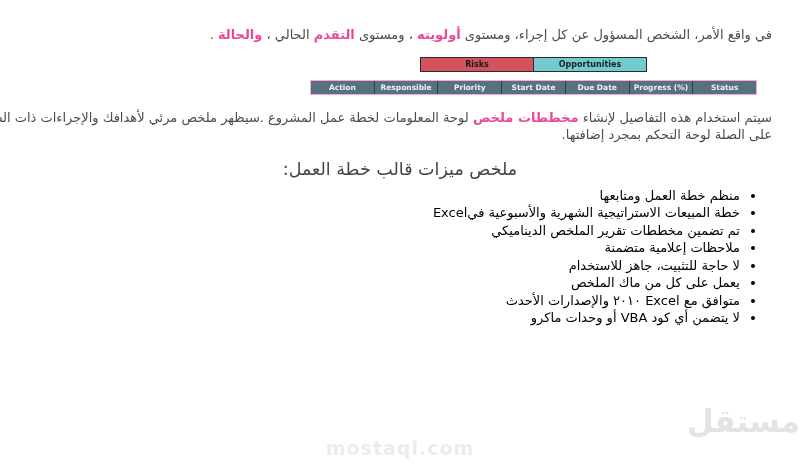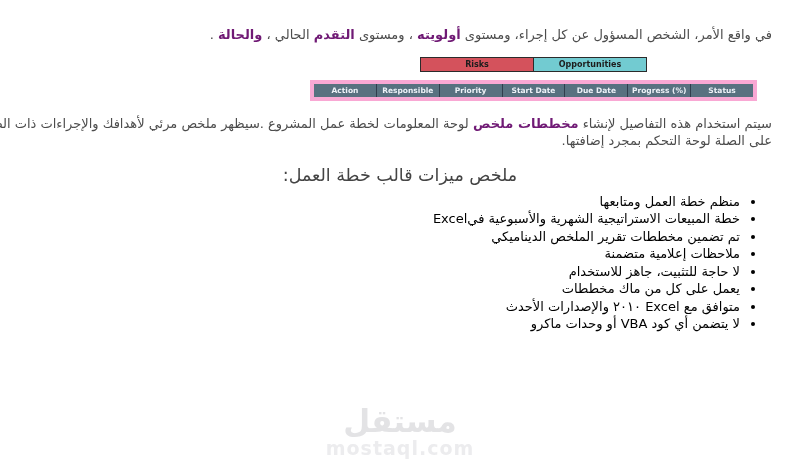--- a/index.html
+++ b/index.html
@@ -10,21 +10,21 @@
     overflow:hidden;
     position:relative;
   }
   .page {
     direction:rtl;
     padding:26px 28px 0 28px;
     color:#4c4c4c;
     font-size:13px;
   }
   .para { text-align:right; margin:0; line-height:1.35; white-space:nowrap; }
-  .para b { color:#701a75; }
+  .para b { color:#ec4899; }
   .intro { margin-bottom:13px; }
 
   
   .chart-block {
     direction:ltr;
     width:447px;
     margin:0 15px 0 auto;
   }
   .tabs {
     width:227px;
@@ -38,21 +38,21 @@
     font-weight:bold;
     color:#1d1d1d;
     text-align:center;
     line-height:13px;
     border:1px solid #2b2b2b;
   }
   .tab-risks { background:#d4525c; border-right:none; }
   .tab-opps  { background:#72cbd1; }
   .thead {
     display:flex;
-    border:4px solid #f9a8d4;
+    border:1px solid #f9a8d4;
     height:13px;
   }
   .th {
     flex:1;
     background:#587180;
     color:#edf2f7;
     font-size:7.5px;
     font-weight:bold;
     text-align:center;
     line-height:13px;
@@ -86,20 +86,21 @@
     position:absolute;
     left:0; right:0; top:403px;
     text-align:center;
     direction:rtl;
   }
   .wm-logo {
     font-size:31px;
     font-weight:bold;
     color:#e3e3e5;
     line-height:36px;
+    text-align:right;
   }
   .wm-domain {
     direction:ltr;
     font-size:19px;
     font-weight:bold;
     letter-spacing:1px;
     color:#ececee;
     line-height:19px;
   }
 </style>
@@ -132,21 +133,21 @@
   </div>
 
   <h1 class="features-heading">ملخص ميزات قالب خطة العمل:</h1>
 
   <ul class="features">
     <li>منظم خطة العمل ومتابعها</li>
     <li>خطة المبيعات الاستراتيجية الشهرية والأسبوعية فيExcel</li>
     <li>تم تضمين مخططات تقرير الملخص الديناميكي</li>
     <li>ملاحظات إعلامية متضمنة</li>
     <li>لا حاجة للتثبيت، جاهز للاستخدام</li>
-    <li>يعمل على كل من ماك مخططات</li>
+    <li>يعمل على كل من ماك الملخص</li>
     <li>متوافق مع Excel ٢٠١٠ والإصدارات الأحدث</li>
     <li>لا يتضمن أي كود VBA أو وحدات ماكرو</li>
   </ul>
 
 </div>
 
 <div class="watermark">
   <div class="wm-logo">مستقل</div>
   <div class="wm-domain">mostaql.com</div>
 </div>

